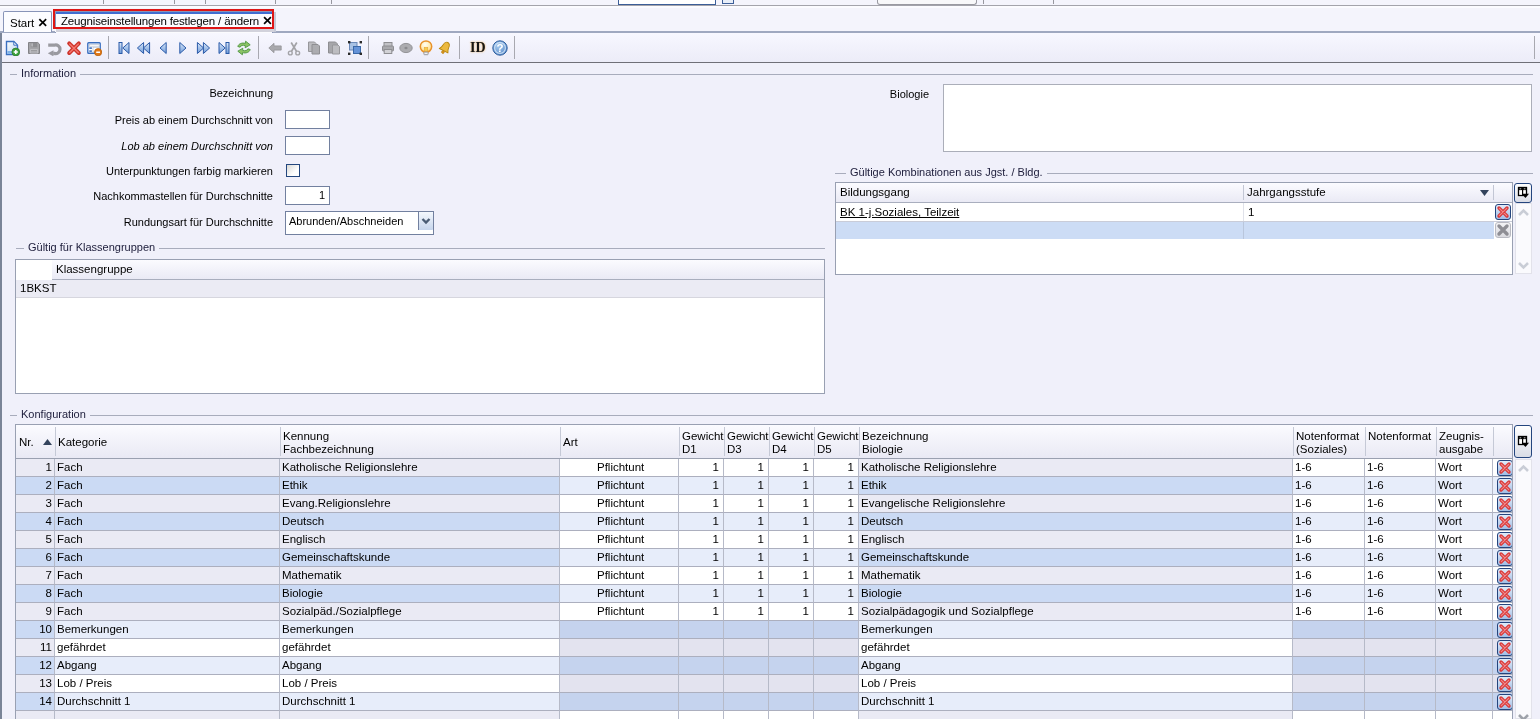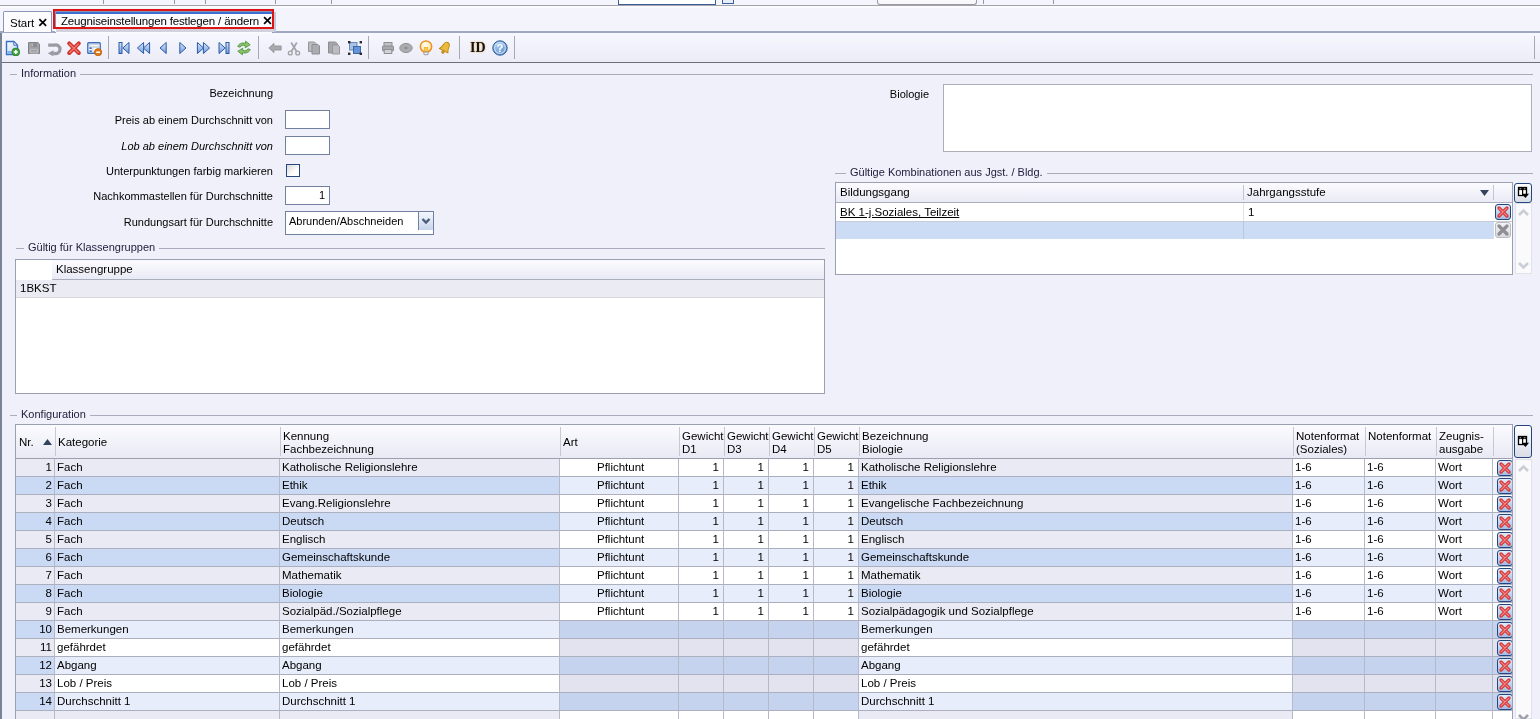--- a/index.html
+++ b/index.html
@@ -405,21 +405,21 @@
       </div>
   <div class="row" style="top:70px;">
         <span class="c k0 rr ca">3</span>
         <span class="c k1 ca">Fach</span>
         <span class="c k2 ca">Evang.Religionslehre</span>
         <span class="c k3 cb">Pflichtunt</span>
         <span class="c k4 rr cb">1</span>
         <span class="c k5 rr cb">1</span>
         <span class="c k6 rr cb">1</span>
         <span class="c k7 rr cb">1</span>
-        <span class="c k8 ca">Evangelische Fachbezeichnung</span>
+        <span class="c k8 ca">Evangelische Religionslehre</span>
         <span class="c k9 cb">1-6</span>
         <span class="c k10 cb">1-6</span>
         <span class="c k11 cb">Wort</span>
         <span class="c k12 cb"></span>
         <svg class="xbtn" width="16" height="16" viewBox="0 0 16 16">
           <rect x="0.5" y="0.5" width="15" height="15" rx="2.5" fill="url(#xb1)" stroke="#24457E"></rect>
           <path d="M4 4 L12 12 M12 4 L4 12" stroke="#D93A3A" stroke-width="3.4" stroke-linecap="round"></path>
           <path d="M4.3 4.3 L11.7 11.7 M11.7 4.3 L4.3 11.7" stroke="#F28A8A" stroke-width="1.1" stroke-linecap="round"></path>
         </svg>
       </div>

